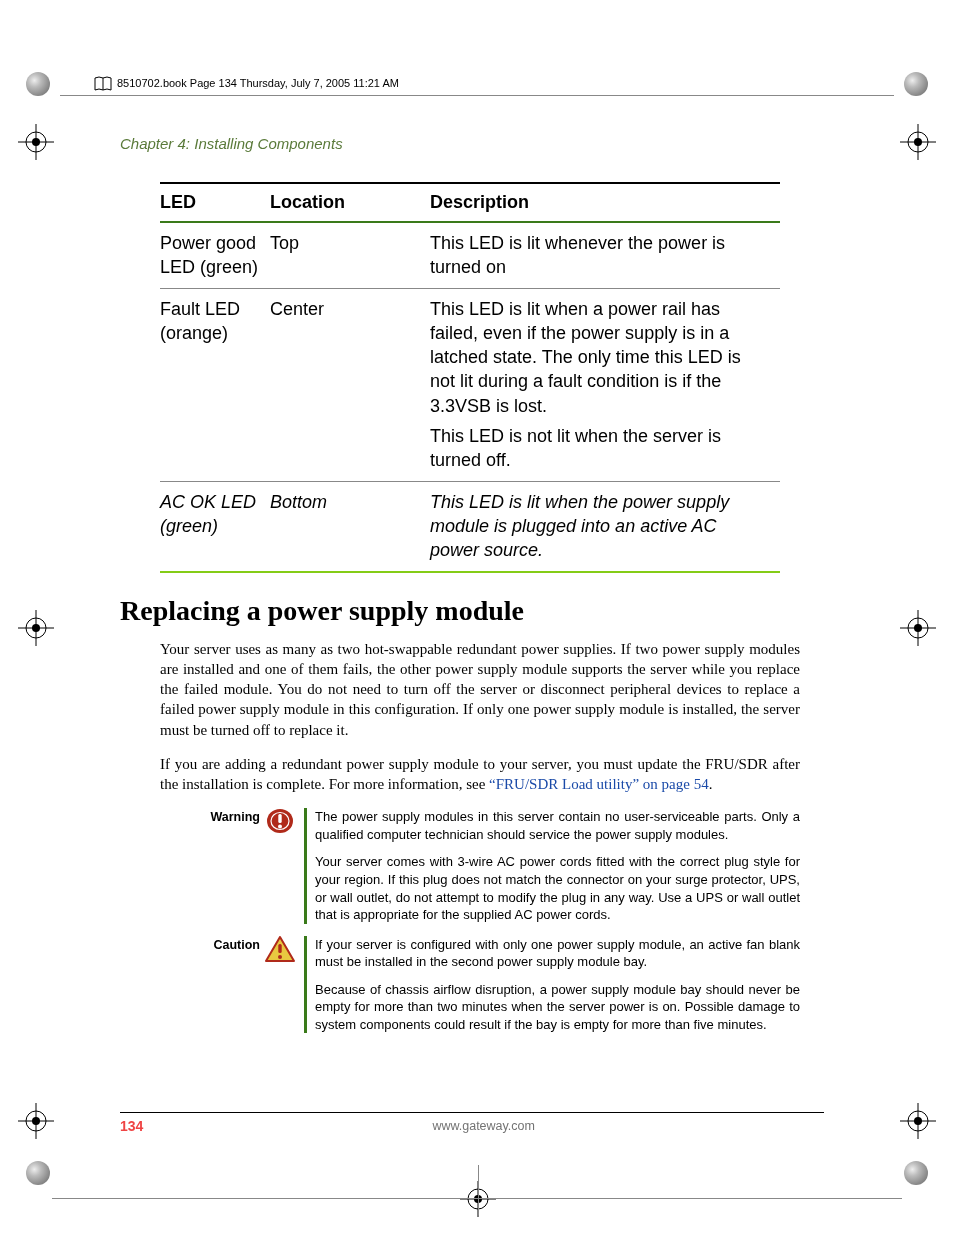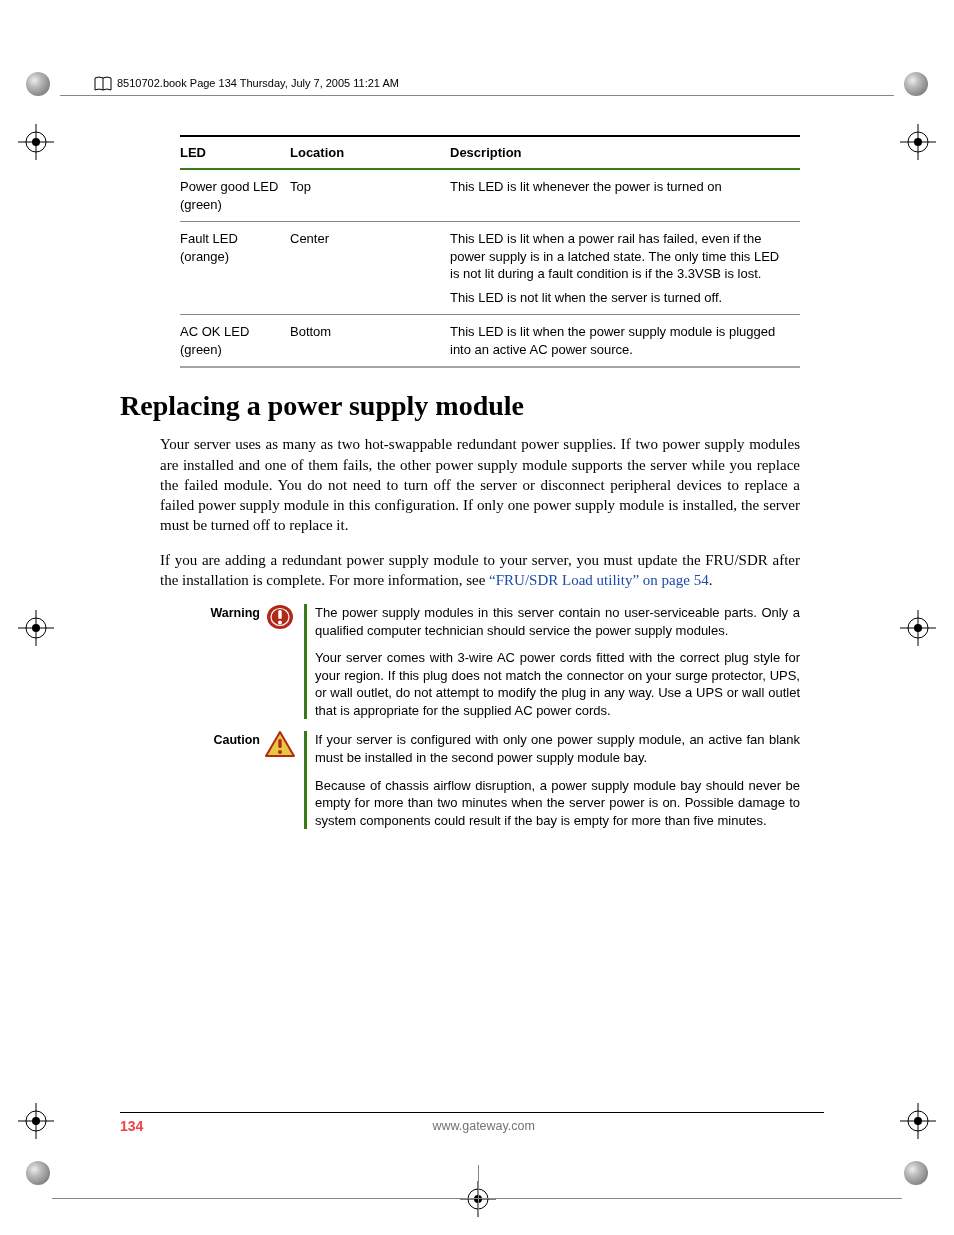--- a/index.html
+++ b/index.html
@@ -36,41 +36,41 @@
     top: 135px;
   }
   .chapter-title {
     font-style: italic;
     color: #5a7a3a;
     font-size: 15px;
     margin-bottom: 30px;
   }
   table.led {
     width: 620px;
-    margin-left: 60px;
+    margin-left: 40px;
     border-collapse: collapse;
-    font-size: 13px;
+    font-size: 18px;
   }
   table.led th {
     text-align: left;
     font-weight: bold;
     font-family: Arial, sans-serif;
     padding: 8px 6px 8px 0;
     border-top: 2px solid #000;
     border-bottom: 2px solid #3a7a1a;
   }
   table.led th:nth-child(1){ width: 110px; }
   table.led th:nth-child(2){ width: 160px; }
   table.led td {
     vertical-align: top;
     padding: 8px 10px 8px 0;
     border-bottom: 1px solid #888;
     line-height: 1.35;
   }
-  table.led tr:last-child td { border-bottom: 2px solid #a3a3a3; }
+  table.led tr:last-child td { border-bottom: 2px solid #84cc16; font-style: italic; }
   .desc p + p { margin-top: 6px; }
   h1.section {
     font-family: Georgia, 'Times New Roman', serif;
     font-weight: bold;
     font-size: 28px;
     margin: 22px 0 12px 0;
   }
   .body-para {
     font-family: Georgia, 'Times New Roman', serif;
     font-size: 15px;
@@ -178,20 +178,21 @@
 <svg width="18" height="16" viewBox="0 0 18 16">
       <path d="M1 2 Q5 0 9 2 Q13 0 17 2 L17 14 Q13 12 9 14 Q5 12 1 14 Z" fill="none" stroke="#000" stroke-width="1"></path>
       <line x1="9" y1="2" x2="9" y2="14" stroke="#000"></line>
     </svg>
 </div>
 
 <div class="header-line">8510702.book  Page 134  Thursday, July 7, 2005  11:21 AM</div>
 <div class="header-rule"></div>
 
 <div class="content">
+  <div class="chapter-title">Chapter 4: Installing Components</div>
 
   <table class="led">
     <thead>
       <tr>
         <th>LED</th>
         <th>Location</th>
         <th>Description</th>
       </tr>
     </thead>
     <tbody>

